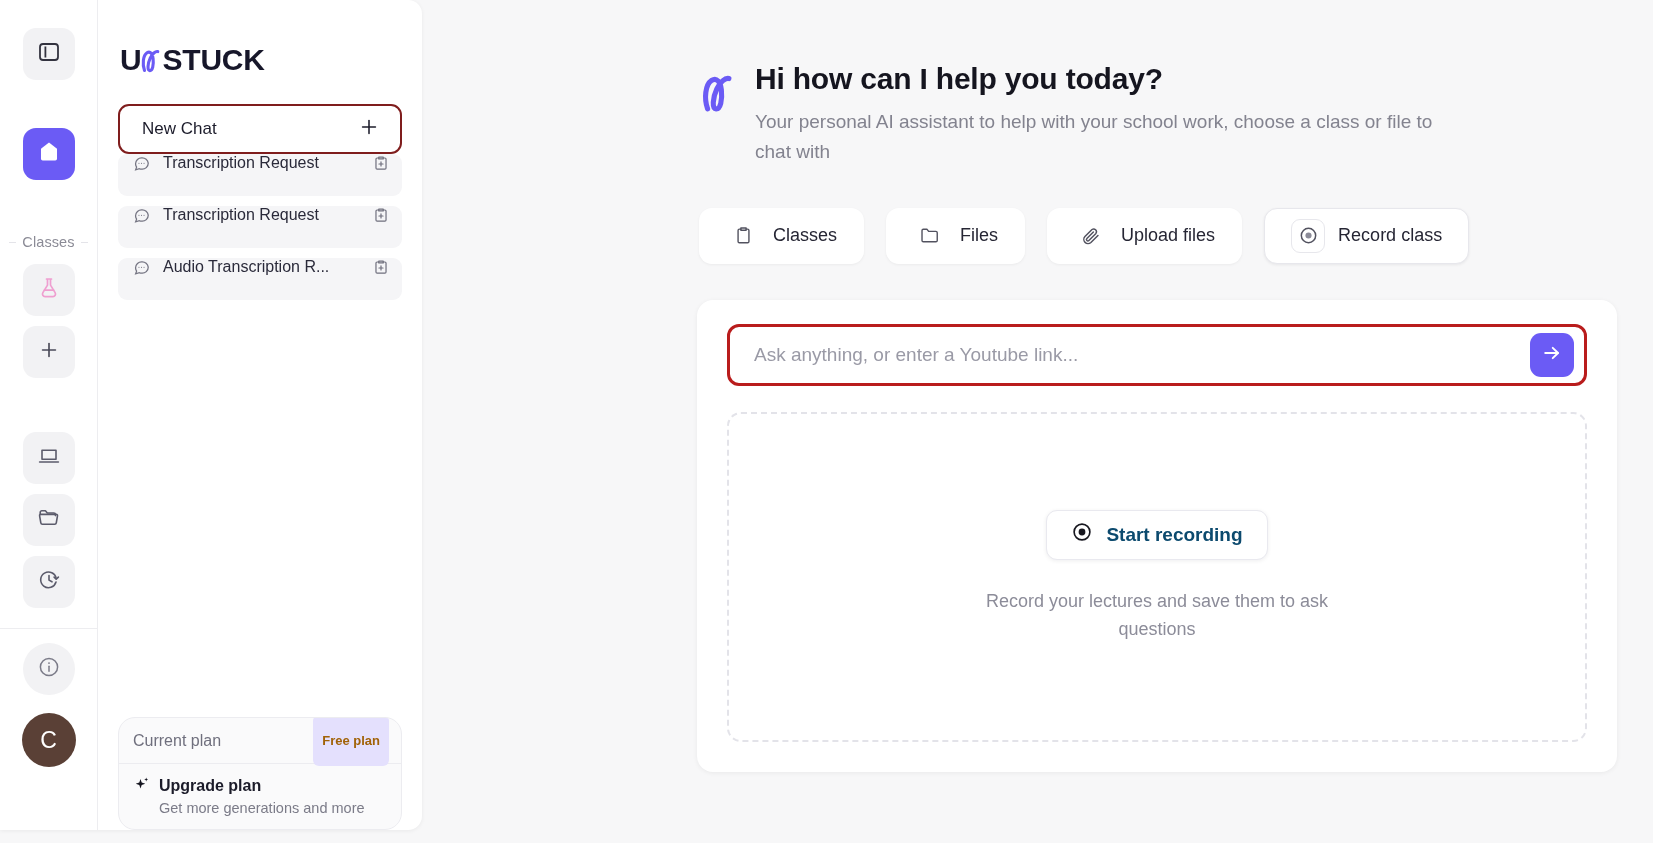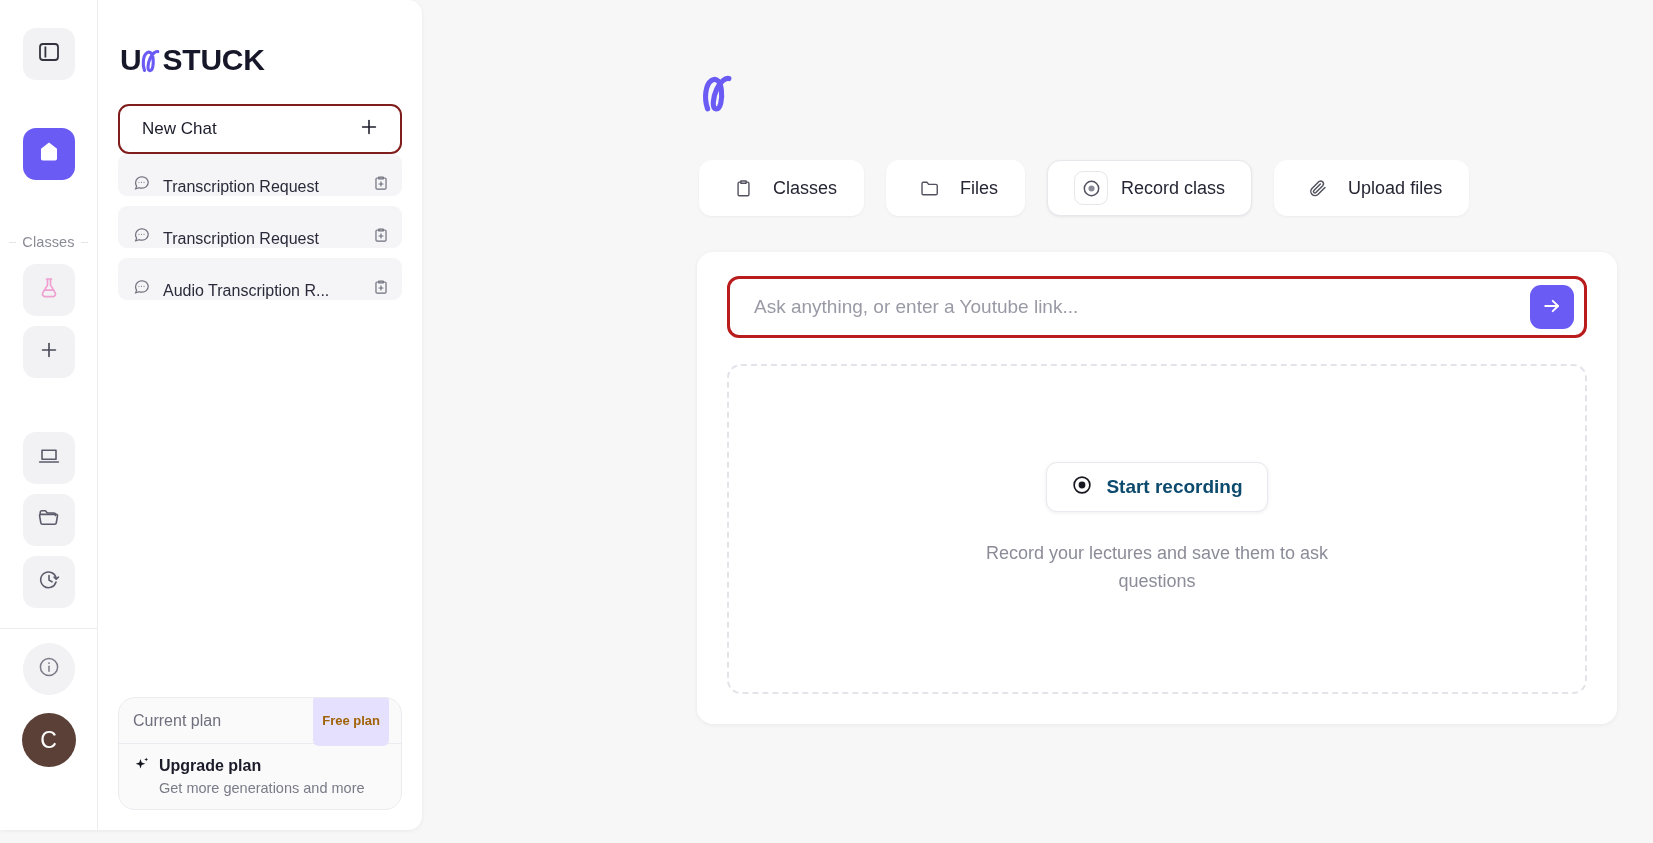--- a/index.html
+++ b/index.html
@@ -84,33 +84,33 @@
 
   .section-head {
     display: flex; align-items: center; justify-content: space-between;
     margin-top: 40px; margin-bottom: 14px; padding: 0 6px 0 2px;
     cursor: pointer;
   }
   .section-head-title { font-size: 19px; font-weight: 700; color: #21212f; }
 
   .chat-item {
     height: 42px; background: #f5f5f7; border-radius: 9px;
-    display: flex; align-items: flex-end; gap: 12px;
+    display: flex; align-items: flex-start; gap: 12px;
     padding: 0 12px 0 14px; margin-bottom: 10px; cursor: pointer;
   }
   .chat-item-label {
     flex: 1; font-size: 16px; color: #2a2a3a;
     white-space: nowrap; overflow: hidden; text-overflow: ellipsis;
   }
 
   .panel-spacer { flex: 1; }
 
   .plan-card {
     border: 1px solid #ececf0; border-radius: 17px;
-    background: #fafafb; margin-bottom: 20px; overflow: hidden;
+    background: #fafafb; overflow: hidden;
   }
   .plan-row {
     height: 46px; display: flex; align-items: center; justify-content: space-between;
     padding: 0 12px 0 14px; border-bottom: 1px solid #ececf0;
   }
   .plan-row-label { font-size: 16px; color: #6f6f7d; }
   .plan-badge {
     background: #e4e0fd; color: #a16207; font-size: 13px;
     padding: 18px 9px; border-radius: 6px; font-weight: 700;
   }
@@ -399,20 +399,24 @@
 
   <div class="main">
     <div class="main-inner">
 
       <div class="greeting-row">
         <span class="greeting-mark">
           <svg width="42" height="48" viewBox="0 0 26 30" fill="none" stroke="#6b5bf5" stroke-width="3.2" stroke-linecap="round">
             <path d="M6.5 25.5 C4.2 19 5 10.5 9 7.8 C12.2 5.6 14.6 8.8 15.1 13.6 C15.8 20.1 14.5 25.8 11.8 25.6 C9.2 25.4 9.6 18.8 12.2 13.2 C14.2 8.8 17.5 6 19.8 6.6"></path>
           </svg>
         </span>
+        <div>
+          <div class="greeting-title">Hi how can I help you today?</div>
+          <div class="greeting-sub">Your personal AI assistant to help with your school work, choose a class or file to chat with</div>
+        </div>
       </div>
 
       <div class="actions">
 
         <div class="action-chip">
           <span class="chip-icon-box">
             <svg width="21" height="21" viewBox="0 0 24 24" fill="none" stroke="#52525f" stroke-width="1.6" stroke-linecap="round" stroke-linejoin="round">
               <path d="M9 3.4h6v2.6H9z"></path>
                 <path d="M15 4.7h1.7a1.5 1.5 0 0 1 1.5 1.5v12.6a1.5 1.5 0 0 1-1.5 1.5H7.3a1.5 1.5 0 0 1-1.5-1.5V6.2a1.5 1.5 0 0 1 1.5-1.5H9"></path>
             </svg>
@@ -422,37 +426,37 @@
 
         <div class="action-chip">
           <span class="chip-icon-box">
             <svg width="21" height="21" viewBox="0 0 24 24" fill="none" stroke="#52525f" stroke-width="1.6" stroke-linecap="round" stroke-linejoin="round">
               <path d="M3.8 19.2a1.5 1.5 0 0 1-1.5-1.5V6.4a1.5 1.5 0 0 1 1.5-1.5h4.1l2 2.4h8.3a1.5 1.5 0 0 1 1.5 1.5v8.9a1.5 1.5 0 0 1-1.5 1.5z"></path>
             </svg>
           </span>
           <span>Files</span>
         </div>
 
+        <div class="action-chip">
+          <span class="chip-icon-box">
+            <svg width="22" height="22" viewBox="0 0 24 24" fill="none" stroke="#52525f" stroke-width="1.6" stroke-linecap="round" stroke-linejoin="round">
+              <path d="M19.6 11.4 11.9 19.1a4.6 4.6 0 0 1-6.5-6.5l7.7-7.7a3.1 3.1 0 0 1 4.3 4.3l-7.7 7.7a1.5 1.5 0 0 1-2.2-2.2l7.1-7.1"></path>
+            </svg>
+          </span>
+          <span>Upload files</span>
+        </div>
+
         <div class="action-chip selected">
           <span class="chip-icon-box">
             <svg width="21" height="21" viewBox="0 0 24 24" fill="none" stroke="#52525f" stroke-width="1.7">
               <circle cx="12" cy="12" r="8.2"></circle>
                 <circle cx="12" cy="12" r="3.5" fill="#8b8b98" stroke="none"></circle>
             </svg>
           </span>
           <span>Record class</span>
-        </div>
-
-        <div class="action-chip">
-          <span class="chip-icon-box">
-            <svg width="22" height="22" viewBox="0 0 24 24" fill="none" stroke="#52525f" stroke-width="1.6" stroke-linecap="round" stroke-linejoin="round">
-              <path d="M19.6 11.4 11.9 19.1a4.6 4.6 0 0 1-6.5-6.5l7.7-7.7a3.1 3.1 0 0 1 4.3 4.3l-7.7 7.7a1.5 1.5 0 0 1-2.2-2.2l7.1-7.1"></path>
-            </svg>
-          </span>
-          <span>Upload files</span>
         </div>
       </div>
 
       <div class="composer-card">
 
         <div class="composer-input-wrap">
           <input class="composer-input" type="text" placeholder="Ask anything, or enter a Youtube link..." style="">
           <button class="send-btn">
             <span>
               <svg width="22" height="22" viewBox="0 0 24 24" fill="none" stroke="#ffffff" stroke-width="2.1" stroke-linecap="round" stroke-linejoin="round">

